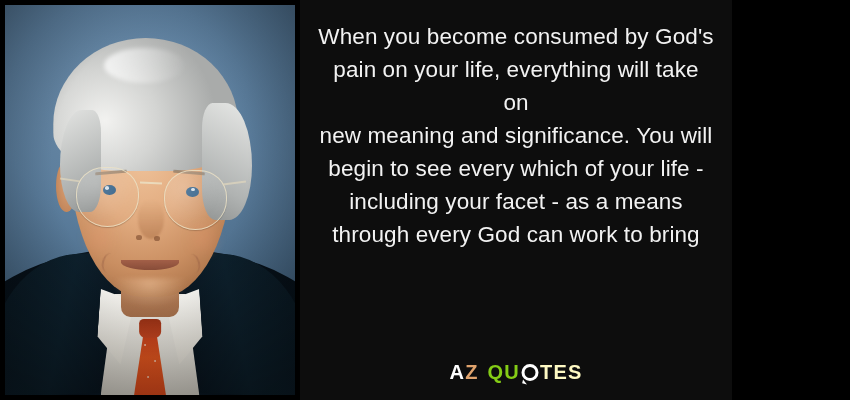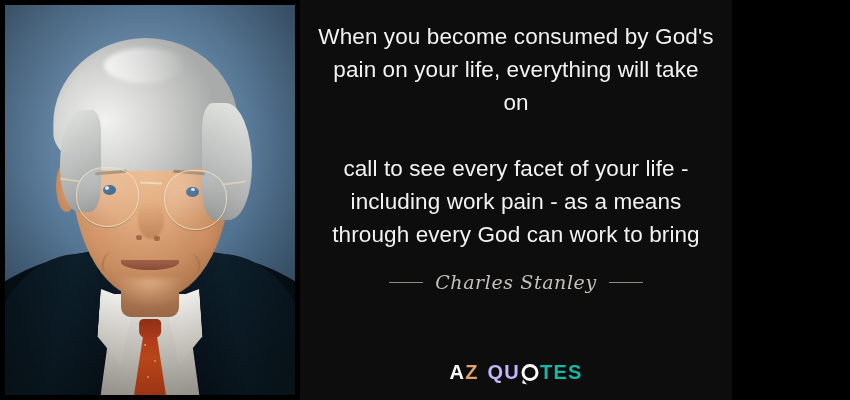--- a/index.html
+++ b/index.html
@@ -252,22 +252,22 @@
     font-family:"Liberation Sans", sans-serif;
     font-weight:700;
     font-size:20px;
     letter-spacing:1.2px;
     line-height:1;
     white-space:nowrap;
   }
   .logo-a{color:#ffffff;}
   .logo-z{color:#e0a36d;}
   .logo-gap{width:9px;display:inline-block;}
-  .logo-qu{color:#c4b5fd;}
-  .logo-tes{color:#14b8a6;}
+  .logo-qu{color:#84cc16;}
+  .logo-tes{color:#fef9c3;}
   .logo-bubble{
     position:relative;
     display:inline-block;
     width:17px;height:17px;
     margin:0 1.5px;
     vertical-align:middle;
   }
   .logo-bubble .ring{
     position:absolute;inset:0;
     border:3.2px solid #ffffff;
@@ -343,31 +343,26 @@
 
       <div class="bg-vignette"></div>
     </div>
   </div>
 
   <div class="quote-panel">
 
     <p class="quote-text">
       <span>When you become consumed by God's</span><br>
       <span>pain on your life, everything will take on</span><br>
-      <br>
-      <span>call to see every facet of your life -</span><br>
-      <span>including work pain - as a means</span><br>
+      <span>new meaning and significance. You will</span><br>
+      <span>begin to see every which of your life -</span><br>
+      <span>including your facet - as a means</span><br>
       <span>through every God can work to bring</span><br>
     </p>
 
-    <div class="attribution">
-      <span class="attr-dash"></span>
-      <span class="attr-name">Charles Stanley</span>
-      <span class="attr-dash"></span>
-    </div>
 
     <div class="logo">
       <span class="logo-a">A</span>
         <span class="logo-z">Z</span>
       <span class="logo-gap"></span>
       <span class="logo-qu">QU</span>
       <span class="logo-bubble">
         <span class="ring"></span>
         <span class="tail"></span>
       </span>

